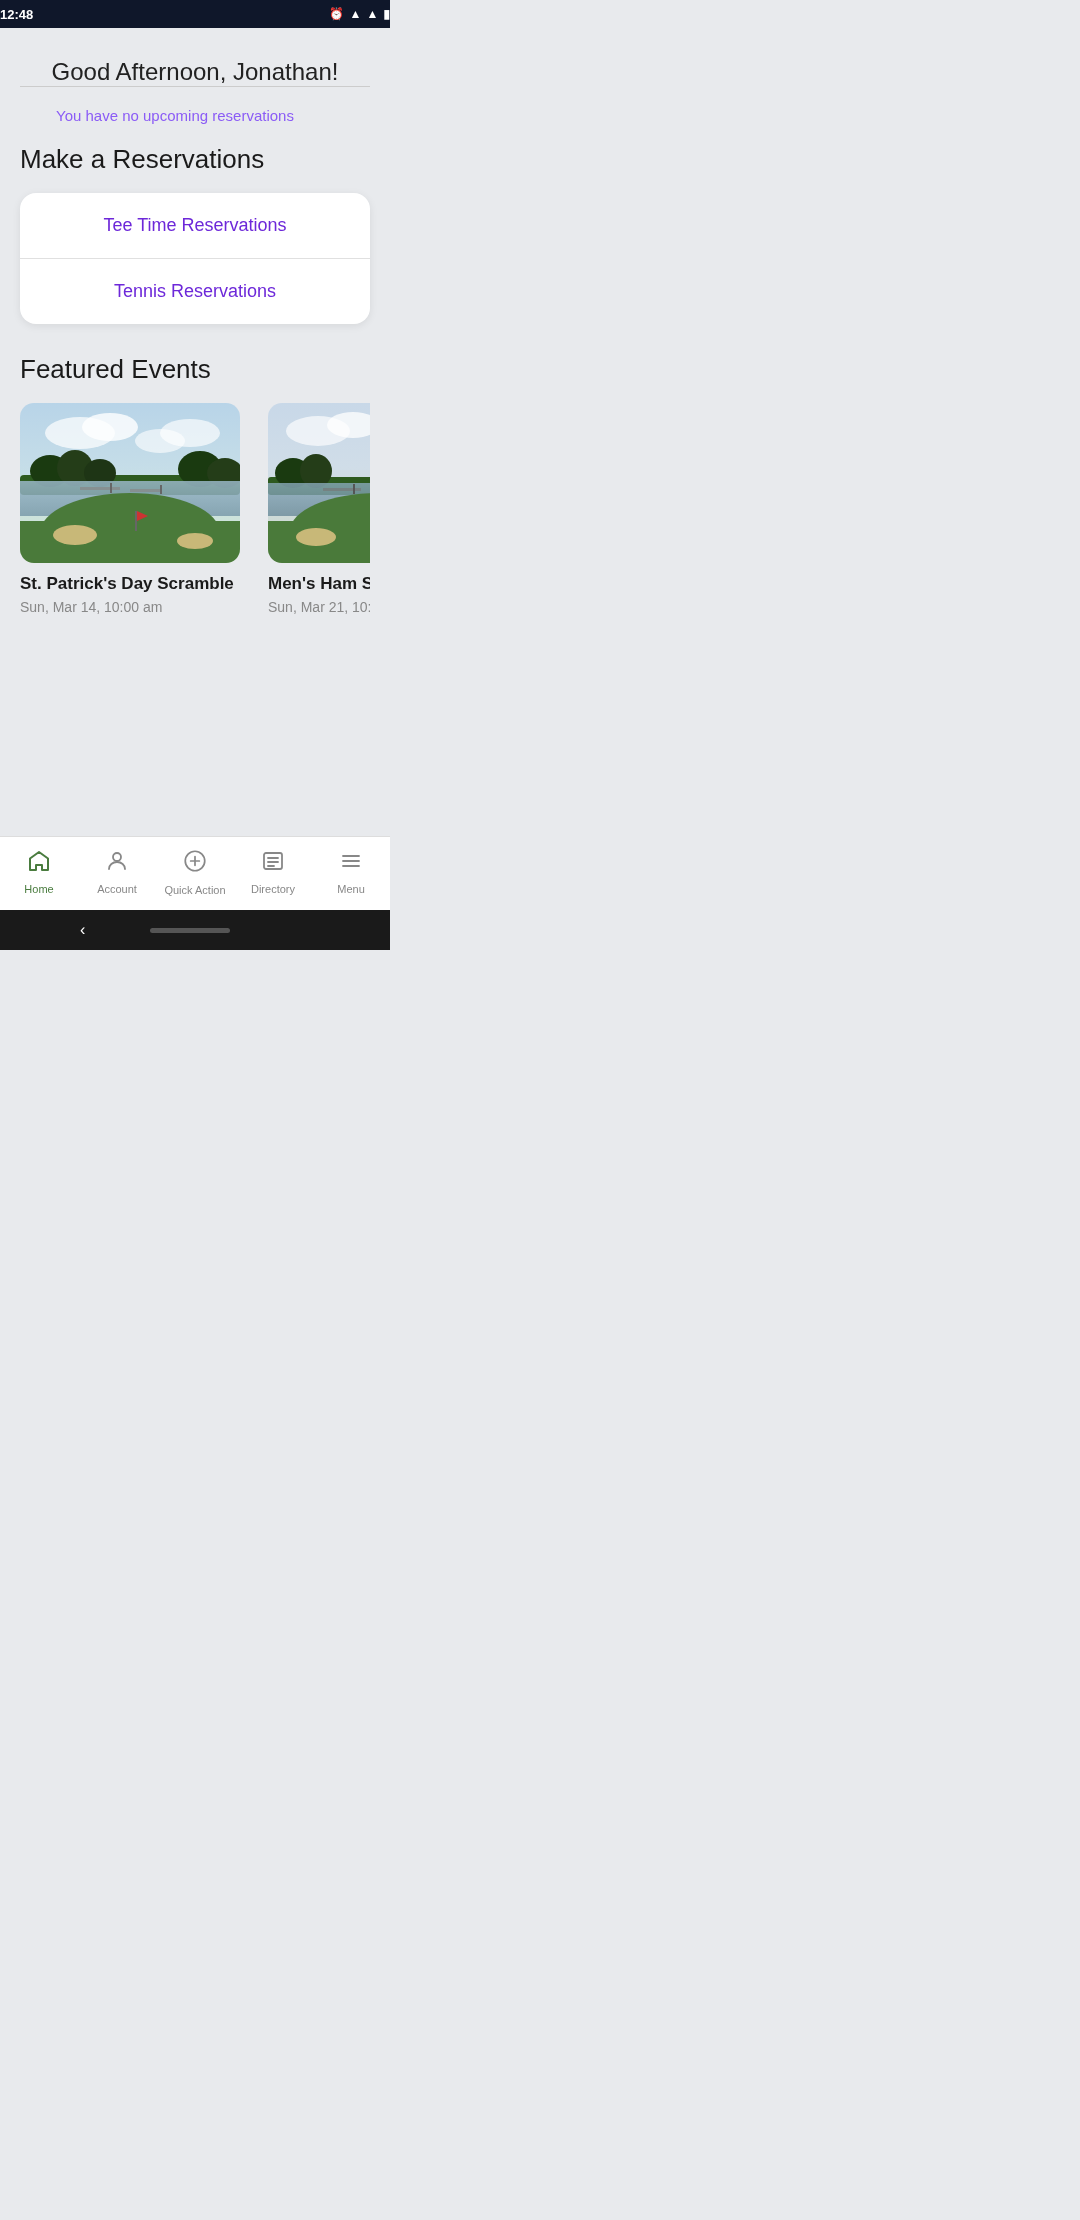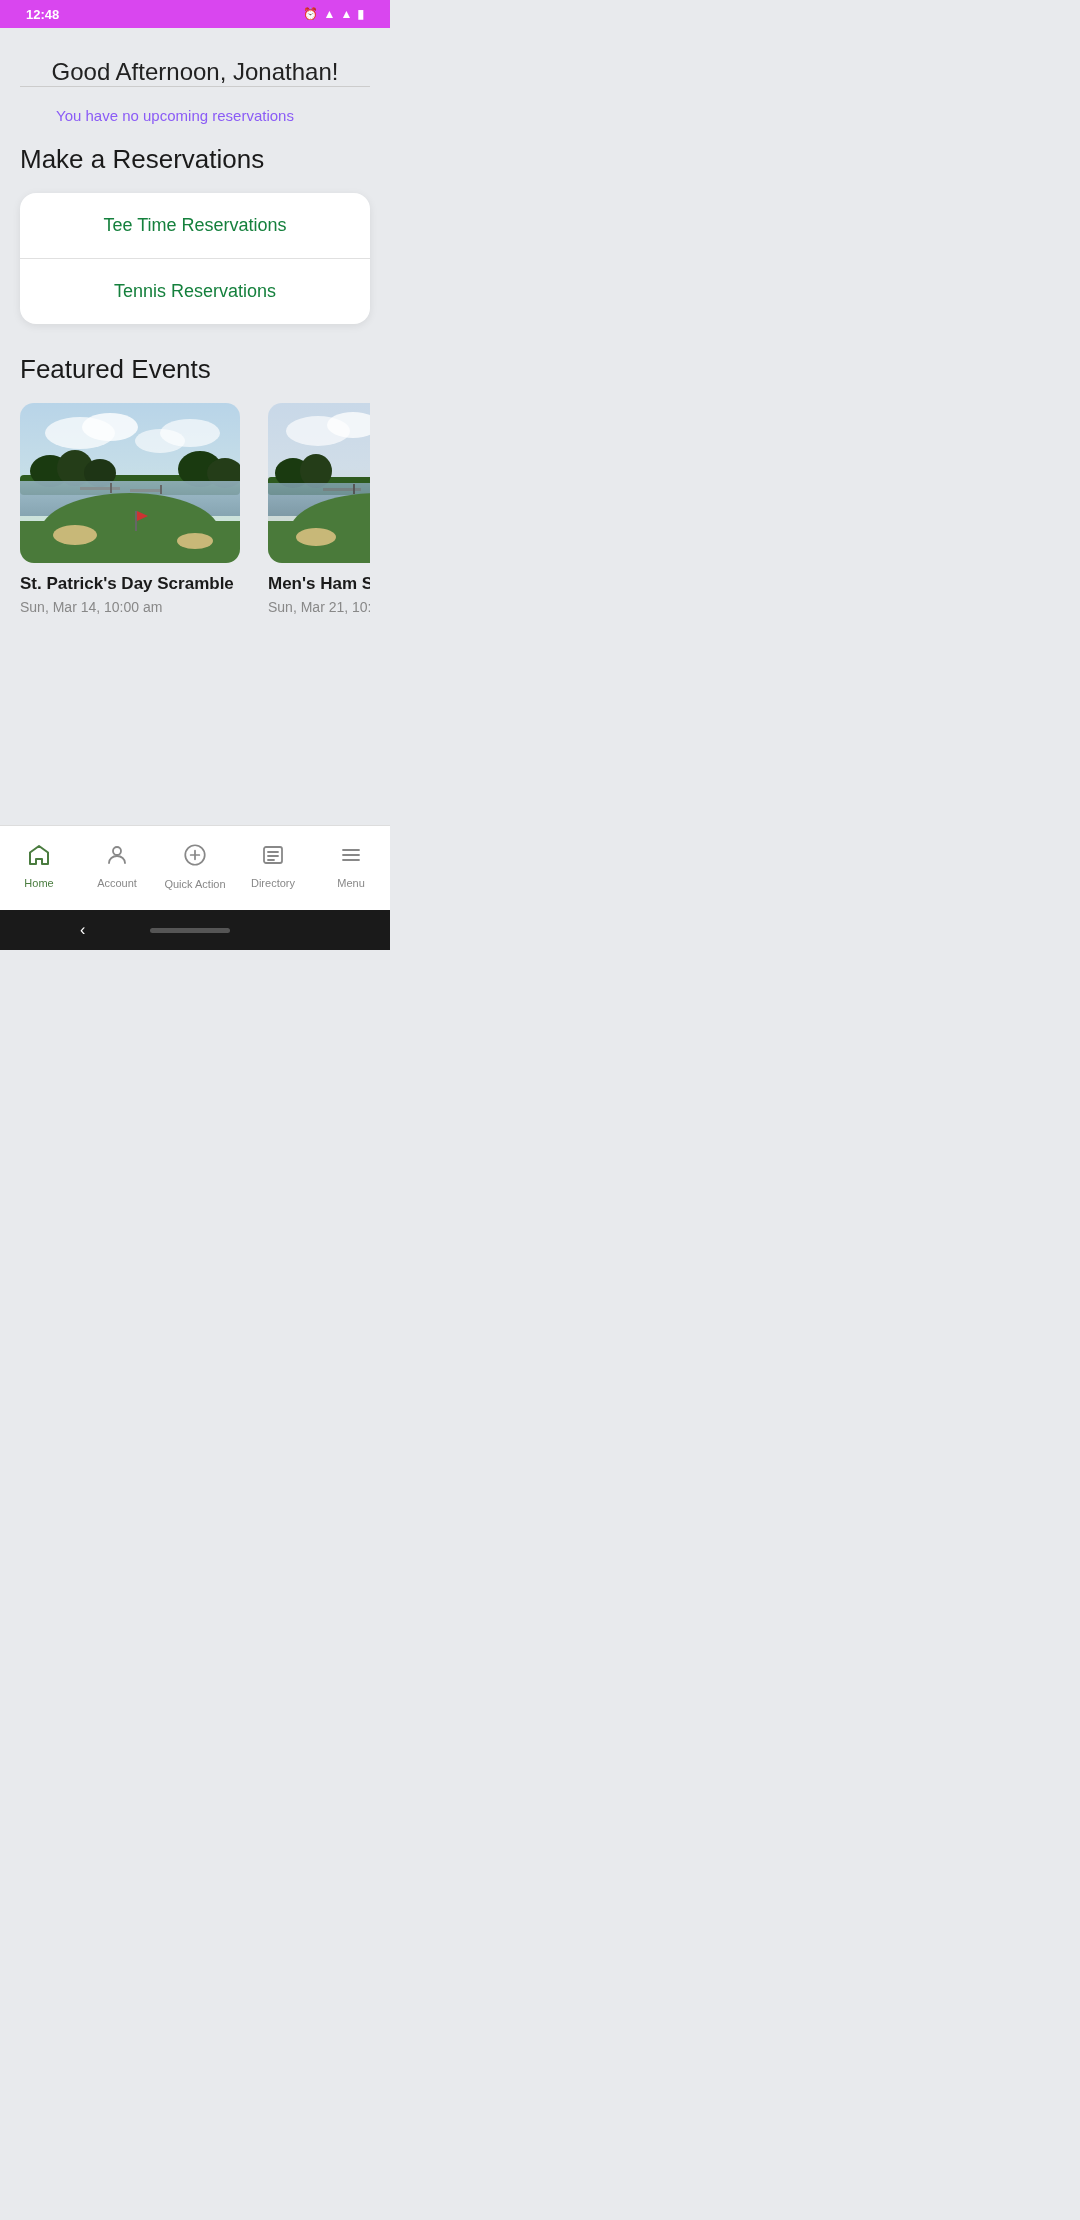--- a/index.html
+++ b/index.html
@@ -10,27 +10,27 @@
       min-height: 950px;
       background: #e8eaed;
       font-family: -apple-system, BlinkMacSystemFont, 'Segoe UI', sans-serif;
       display: flex;
       flex-direction: column;
       overflow-x: hidden;
     }
 
     
     .status-bar {
-      background: #d946ef;
+      background: #0f172a;
       color: white;
       height: 28px;
       display: flex;
       align-items: center;
       justify-content: space-between;
-      padding: 0 26px;
+      padding: 0 0;
       font-size: 13px;
       font-weight: 600;
       gap: 35px;
     }
     .status-right {
       display: flex;
       align-items: center;
       gap: 5px;
     }
     .status-icon { font-size: 12px; }
@@ -75,21 +75,21 @@
       background: white;
       border-radius: 16px;
       overflow: hidden;
       margin-bottom: 30px;
       box-shadow: 0 2px 8px rgba(0,0,0,0.08);
     }
 
     .reservation-item {
       padding: 22px 7px;
       font-size: 18px;
-      color: #15803d;
+      color: #6d28d9;
       text-align: center;
       cursor: pointer;
     }
 
     .reservation-item:not(:last-child) {
       border-bottom: 1px solid #e0e0e0;
     }
 
     
     .events-scroll {
@@ -129,21 +129,21 @@
     }
 
     .event-date {
       font-size: 14px;
       color: #888;
     }
 
     
     .bottom-nav {
       background: white;
-      height: 85px;
+      height: 74px;
       display: flex;
       align-items: center;
       justify-content: flex-start;
       border-top: 1px solid #ddd;
       padding-bottom: 4px;
     }
 
     .nav-item {
       display: flex;
       flex-direction: column;

